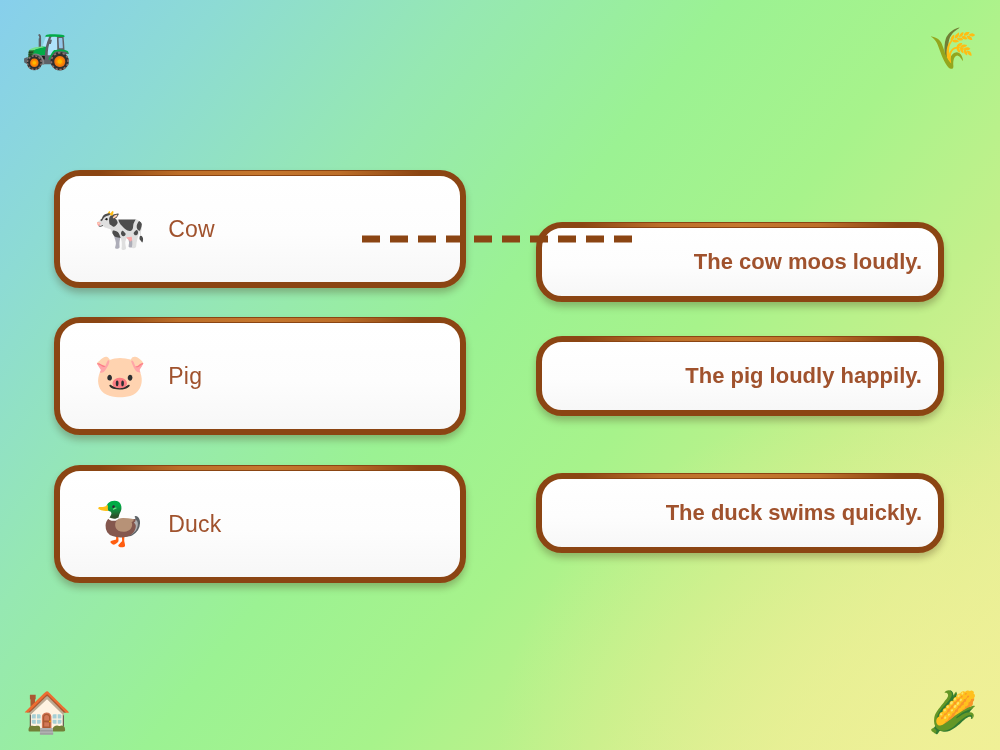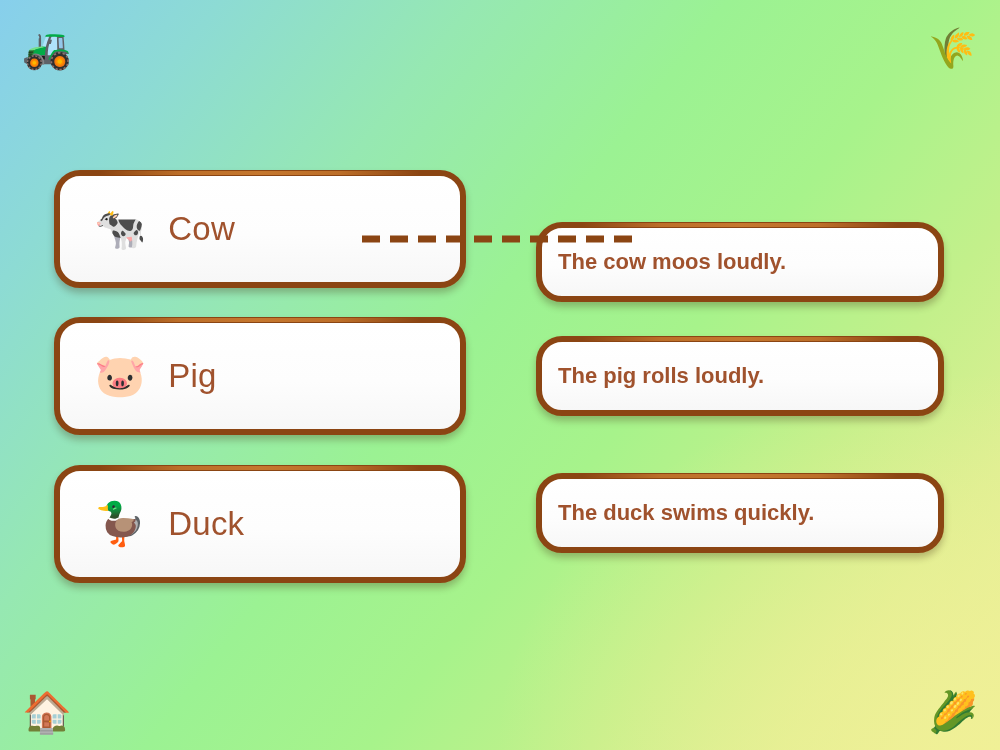--- a/index.html
+++ b/index.html
@@ -89,32 +89,32 @@
     height: 118px;
     padding-left: 34px;
     gap: 22px;
   }
   .animal-card .animal-emoji {
     font-size: 42px;
     line-height: 1;
     flex: 0 0 auto;
   }
   .animal-card .animal-label {
-    font-size: 33px;
+    font-size: 23px;
     color: #a0522d;
     font-weight: 400;
     letter-spacing: 0.2px;
   }
 
   
   .sentence-card {
     left: 536px;
     width: 408px;
     height: 80px;
-    justify-content: flex-start;
+    justify-content: flex-end;
     padding: 0 16px;
   }
   .sentence-card .sentence-text {
     font-size: 22px;
     font-weight: 700;
     color: #a0522d;
     text-align: center;
     line-height: 1.2;
   }
   .animal-row-0   { top: 170px; }
@@ -147,21 +147,21 @@
   <div class="card animal-card animal-row-2">
     <span class="animal-emoji">🦆</span>
     <span class="animal-label">Duck</span>
   </div>
 
   <div class="card sentence-card sentence-row-0">
     <span class="sentence-text">The cow moos loudly.</span>
   </div>
 
   <div class="card sentence-card sentence-row-1">
-    <span class="sentence-text">The pig rolls loudly.</span>
+    <span class="sentence-text">The pig loudly happily.</span>
   </div>
 
   <div class="card sentence-card sentence-row-2">
     <span class="sentence-text">The duck swims quickly.</span>
   </div>
 
   <svg id="connector-layer" viewBox="0 0 1000 750">
     <line x1="362" y1="239" x2="640" y2="239" stroke="#8B4513" stroke-width="7" stroke-linecap="butt" stroke-dasharray="18 10"></line>
   </svg>
 

